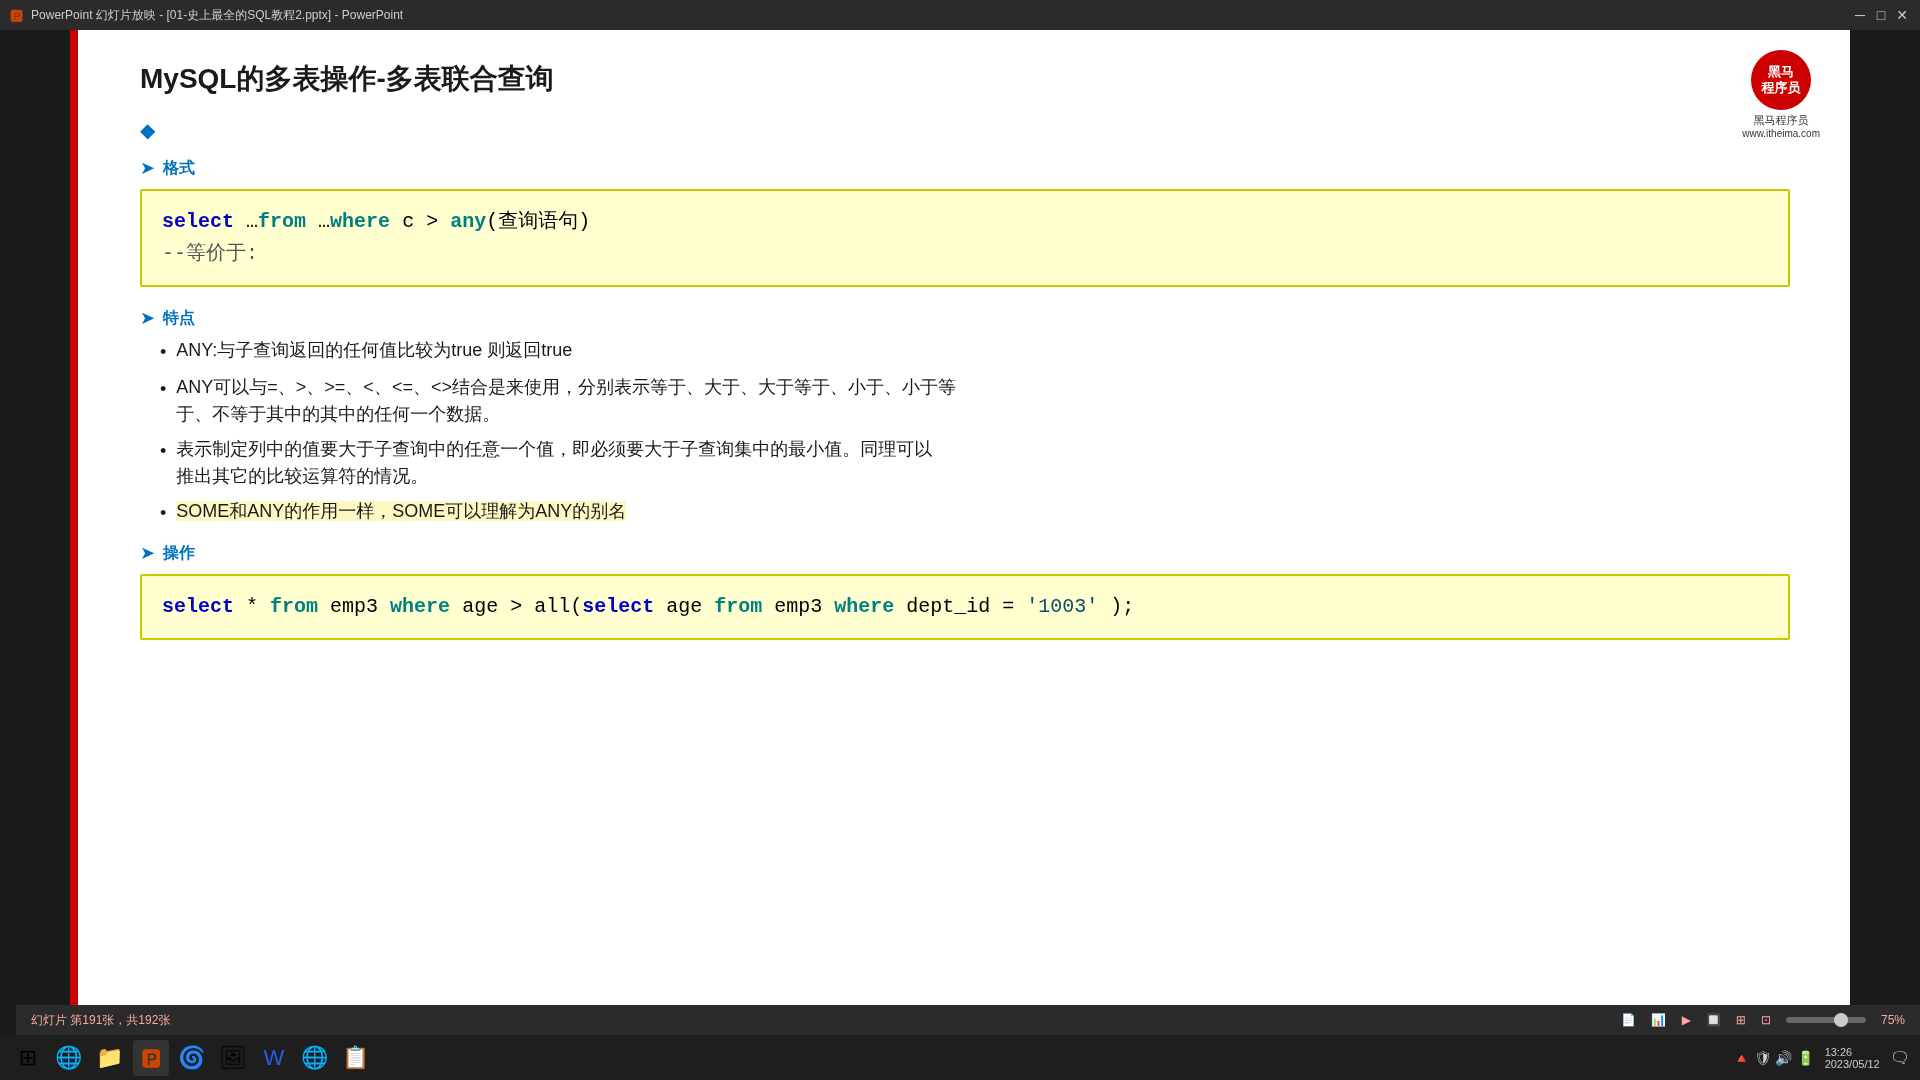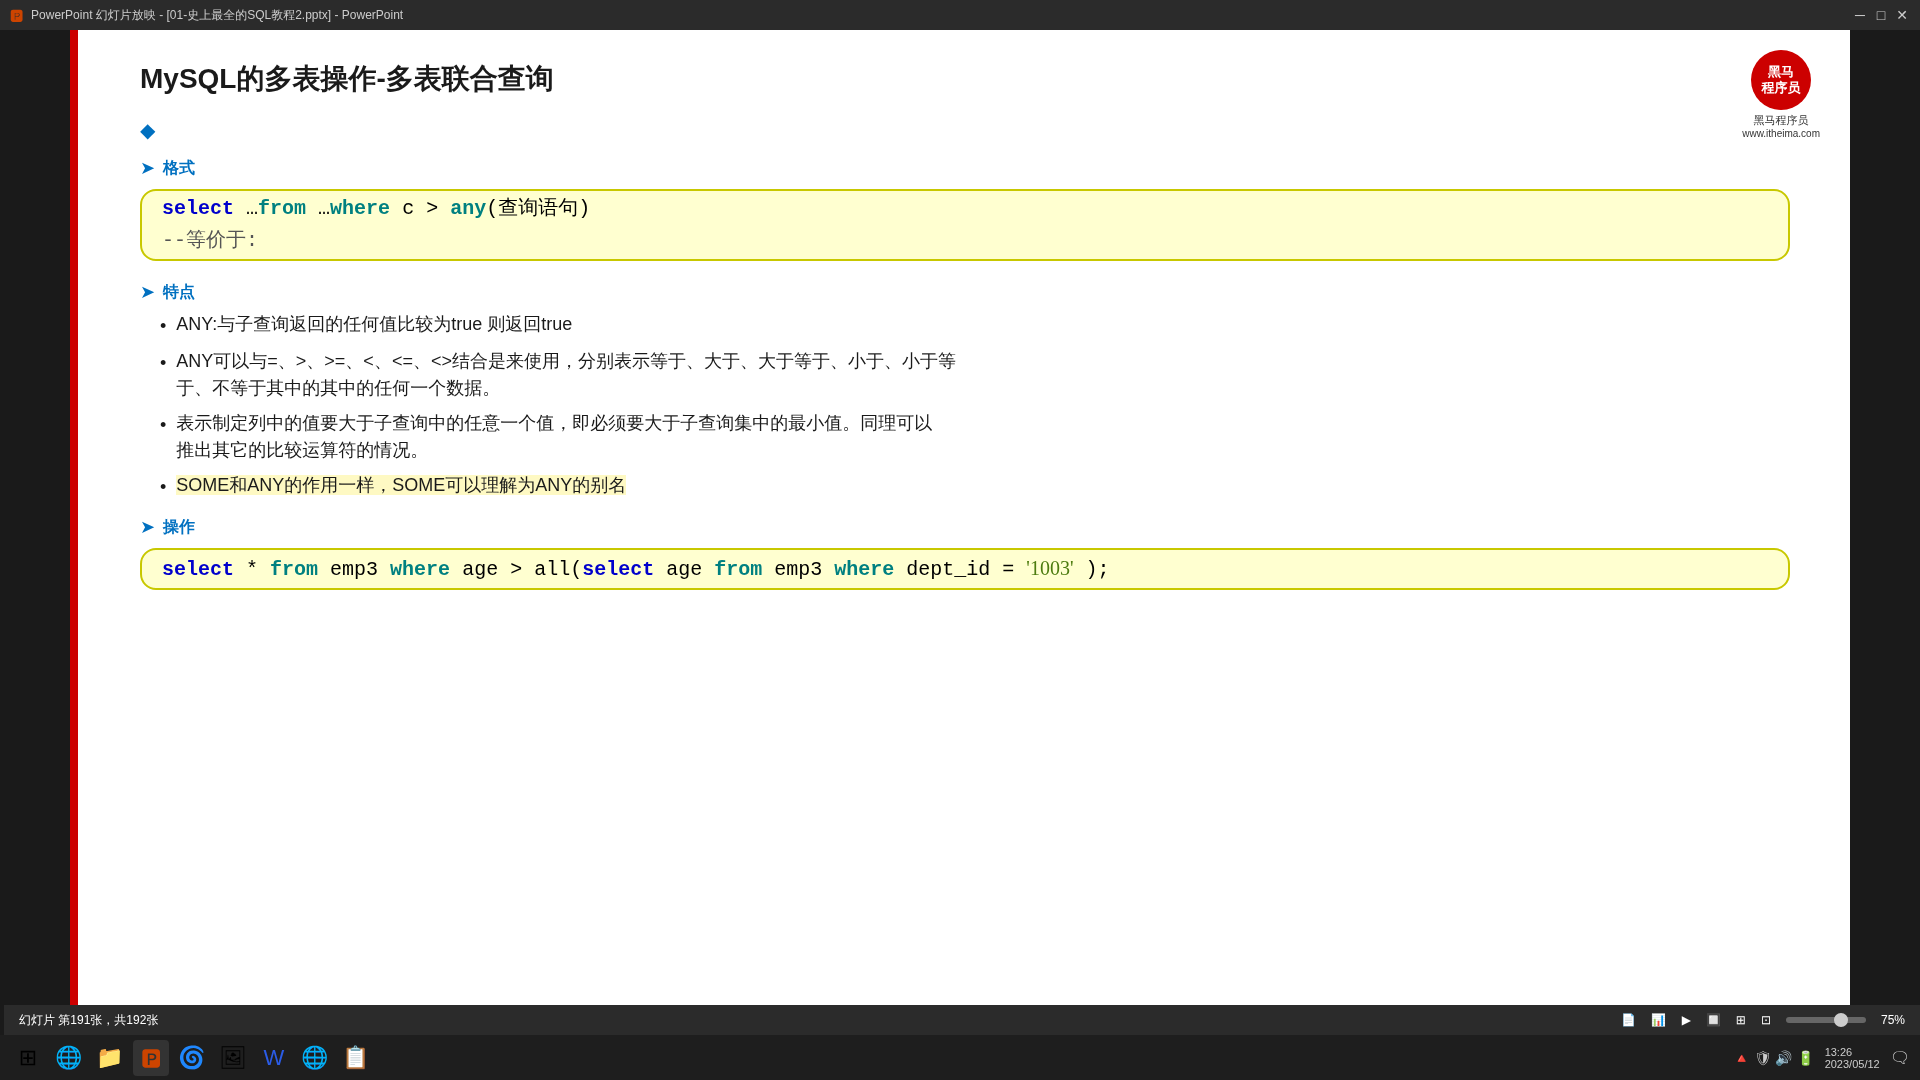--- a/index.html
+++ b/index.html
@@ -115,33 +115,33 @@
       font-size: 16px;
       font-weight: bold;
       color: #0070c0;
       font-family: 'Microsoft YaHei', sans-serif;
     }
 
     
     .code-box {
       background: #ffffd0;
       border: 2px solid #c8c800;
-      border-radius: 16px;
-      padding: 2px 20px;
+      border-radius: 2px;
+      padding: 15px 20px;
       font-family: 'Courier New', monospace;
       font-size: 20px;
       margin: 10px 0 20px 0;
       line-height: 1.6;
     }
 
     .code-blue { color: #0000cc; font-weight: bold; }
     .code-teal { color: #008080; font-weight: bold; }
     .code-black { color: #000000; }
     .code-comment { color: #555555; }
-    .code-string { color: #4d7c0f; font-family: Liberation Serif, serif; }
+    .code-string { color: #0c4a6e; }
 
     
     .bullet-list {
       margin: 5px 0 15px 20px;
     }
     .bullet-item {
       display: flex;
       align-items: flex-start;
       gap: 10px;
       margin-bottom: 8px;
@@ -184,29 +184,29 @@
     }
     .logo-url {
       font-size: 10px;
       color: #333;
     }
 
     
     .status-bar {
       position: absolute;
       bottom: 0;
-      left: 4px;
+      left: 16px;
       right: 0;
       height: 50px;
       background: #2b2b2b;
       display: flex;
       align-items: center;
       justify-content: space-between;
       padding: 0 15px;
-      color: #ffffff;
+      color: #fca5a5;
       font-size: 12px;
     }
     .status-left {
       display: flex;
       align-items: center;
       gap: 5px;
     }
     .status-right {
       display: flex;
       align-items: center;

